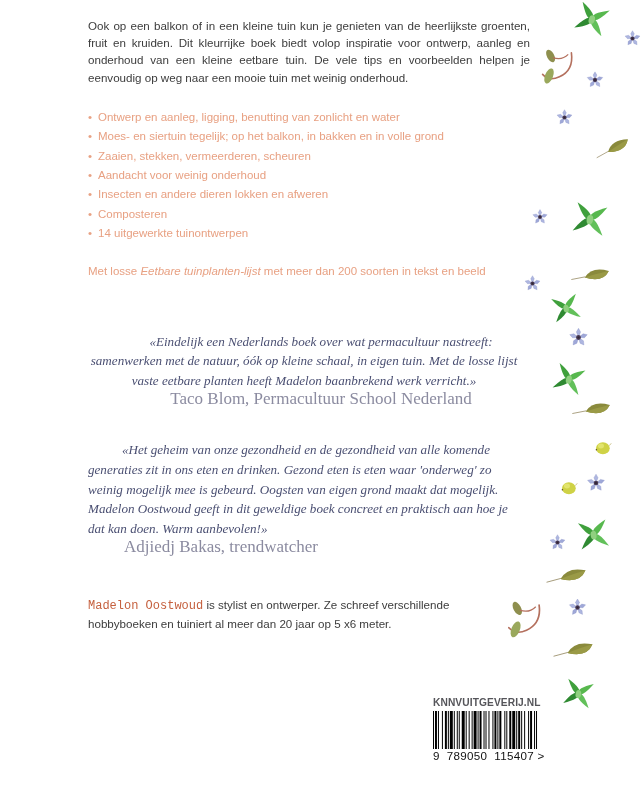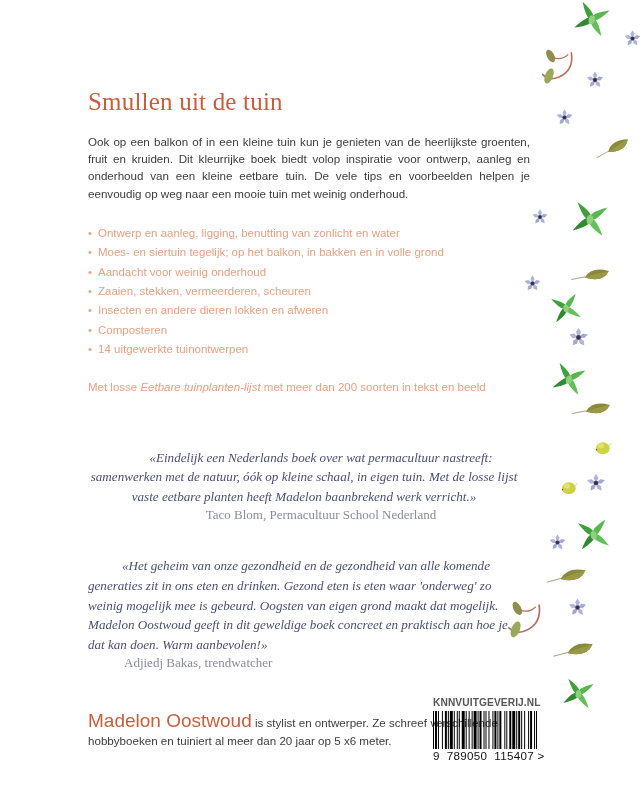--- a/index.html
+++ b/index.html
@@ -96,40 +96,40 @@
     line-height: 19.6px;
     margin: 0;
     width: 432px;
   }
   .quote .lead { padding-left: 34px; }
 
   .attrib {
     color: #8b8ba0;
     font-family: "Liberation Serif", serif;
     font-style: normal;
-    font-size: 13px;
+    font-size: 17px;
     line-height: 18px;
     margin: 0;
     padding-left: 36px;
   }
 
   #quote1 { margin-top: 52px; text-align: center; }
   #quote2 { margin-top: 32px; }
 
   .bio {
     color: #3c3c3c;
     font-size: 11.6px;
     line-height: 18px;
     margin: 40px 0 0 0;
     width: 432px;
   }
   .bio .name {
     color: #c5603e;
-    font-family: Liberation Sans, sans-serif;
-    font-size: 19px;
+    font-family: Liberation Mono, monospace;
+    font-size: 12px;
   }
 
   
   #publisher-block {
     position: absolute;
     left: 433px;
     top: 697px;
     width: 140px;
   }
   .publisher-url {
@@ -347,29 +347,28 @@
           <path d="M50,50 Q36,60 8,10 Q60,34 50,50 Z" fill="#3fa03c"></path>
           <path d="M50,50 Q64,60 92,10 Q40,34 50,50 Z" fill="#57b84e"></path>
           <path d="M50,50 Q36,40 8,90 Q60,66 50,50 Z" fill="#2f8a32"></path>
           <path d="M50,50 Q64,40 92,90 Q40,66 50,50 Z" fill="#62c05a"></path>
           <ellipse cx="50" cy="52" rx="9" ry="13" fill="#8fd07f"></ellipse>
         </svg></span>
     </div>
 
   <div id="content">
 
-    <h1 class="title">Smullen uit de tuin</h1>
 
     <p class="intro">Ook op een balkon of in een kleine tuin kun je genieten van de heerlijkste groenten, fruit en kruiden. Dit kleurrijke boek biedt volop inspiratie voor ontwerp, aanleg en onderhoud van een kleine eetbare tuin. De vele tips en voorbeelden helpen je eenvoudig op weg naar een mooie tuin met weinig onderhoud.</p>
 
     <ul class="features" id="feature-list">
         <li>Ontwerp en aanleg, ligging, benutting van zonlicht en water</li>
         <li>Moes- en siertuin tegelijk; op het balkon, in bakken en in volle grond</li>
+        <li>Zaaien, stekken, vermeerderen, scheuren</li>
         <li>Aandacht voor weinig onderhoud</li>
-        <li>Zaaien, stekken, vermeerderen, scheuren</li>
         <li>Insecten en andere dieren lokken en afweren</li>
         <li>Composteren</li>
         <li>14 uitgewerkte tuinontwerpen</li>
       </ul>
 
     <p class="listnote">
       <span>Met losse </span><i>Eetbare tuinplanten-lijst</i><span> met meer dan 200 soorten in tekst en beeld</span>
     </p>
 
     <div id="quote1">

